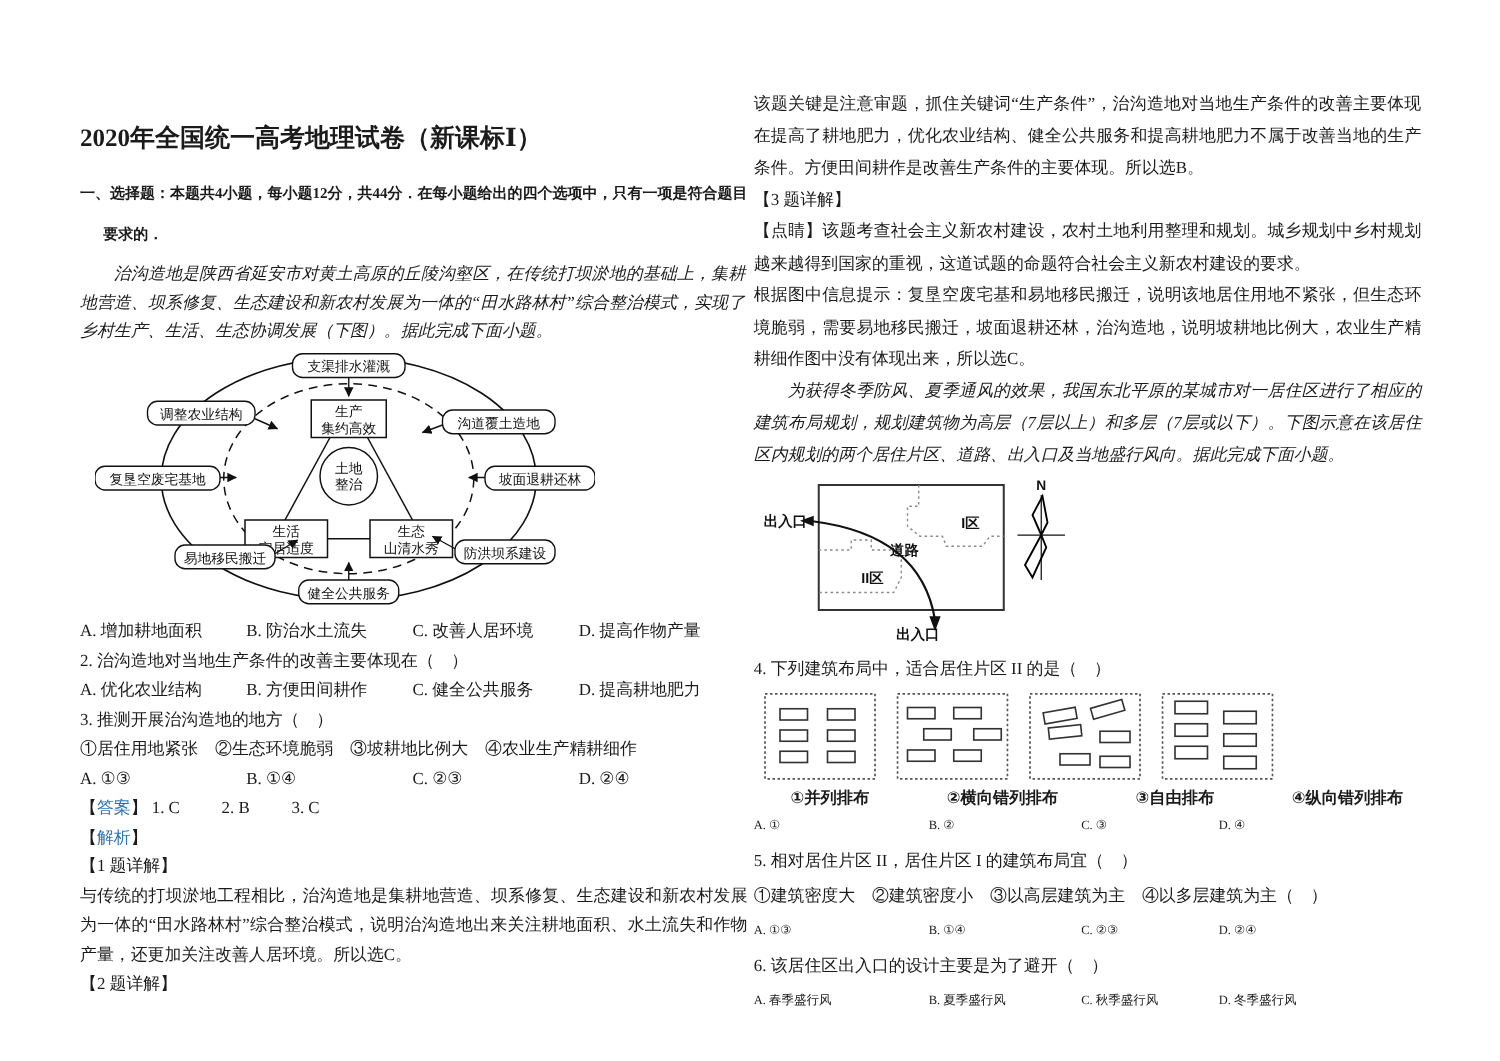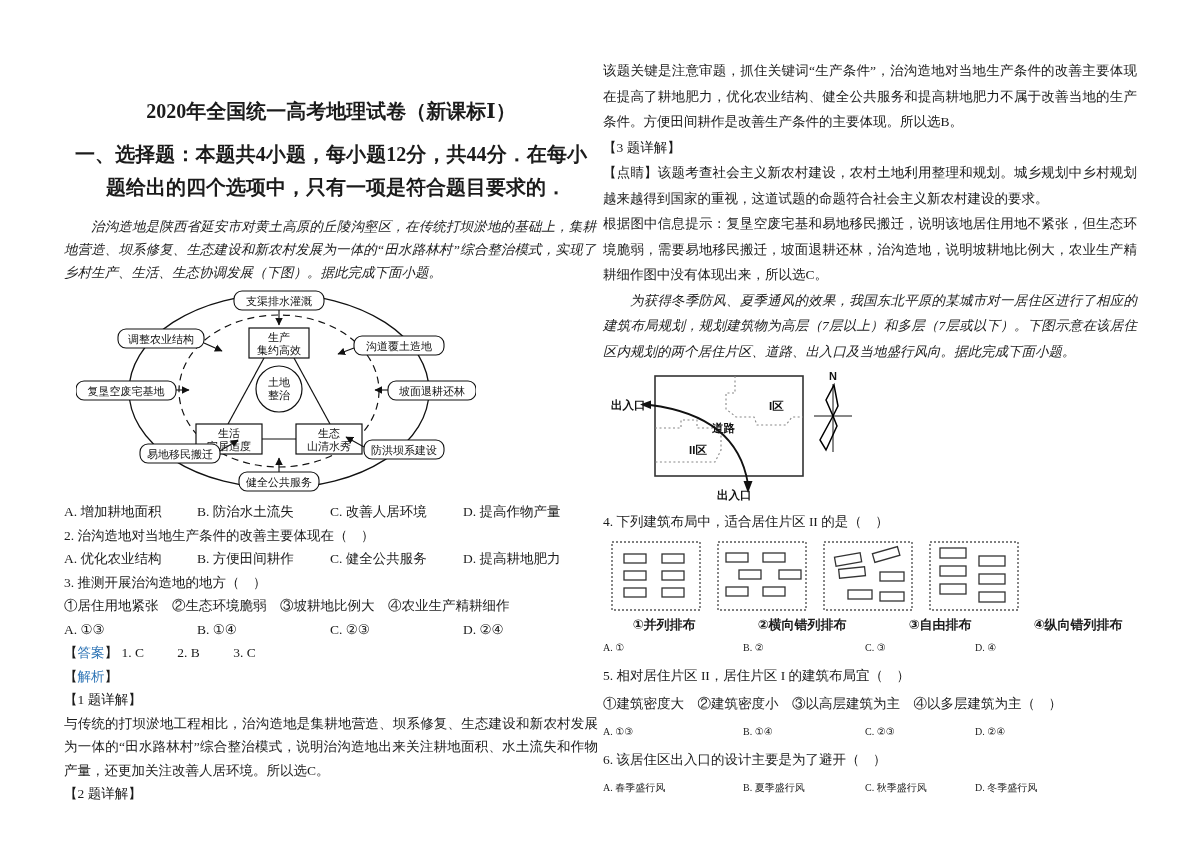--- a/index.html
+++ b/index.html
@@ -1,22 +1,22 @@
 <!DOCTYPE html>
 <html><head>
 <meta charset="utf-8">
 <style>
   html,body{margin:0;padding:0;background:#ffffff;}
   .page{position:relative;width:1200px;height:849px;background:#fff;overflow:hidden;
         font-family:"Liberation Serif","DejaVu Serif",serif;color:#1b1b1b;}
   .col{position:absolute;width:534px;}
   .col-left{left:64px;top:96px;}
-  .col-right{left:603px;top:58px;}
-  .title{text-align:center;font-size:20px;font-weight:bold;margin:0 0 12px 0;line-height:30px;}
-  .sec{font-size:20px;font-weight:bold;line-height:33px;margin:11px;padding-left:1.55em;text-indent:-1.55em;text-align:justify;font-family:Liberation Serif, serif;}
+  .col-right{left:603px;top:70px;}
+  .title{text-align:left;font-size:20px;font-weight:bold;margin:0 0 12px 0;line-height:30px;}
+  .sec{font-size:12px;font-weight:bold;line-height:33px;margin:0;padding-left:1.55em;text-indent:-1.55em;text-align:justify;font-family:Liberation Serif, serif;}
   .kai{font-style:italic;font-size:13.5px;line-height:23px;text-indent:2em;margin:3px 2px 0 0;text-align:justify;}
   .kai2{font-style:italic;font-size:13.5px;line-height:25.5px;text-indent:2em;margin:0;text-align:justify;}
   .line{font-size:13.5px;line-height:23.5px;margin:0;}
   .rline{font-size:13.5px;line-height:28px;margin:0;}
   .rpara{font-size:13.5px;line-height:25.5px;margin:0;text-align:justify;}
   .opts{display:grid;grid-template-columns:133px 133px 133px auto;font-size:13.5px;line-height:23.5px;}
   .ropts{display:grid;grid-template-columns:140px 122px 110px auto;font-size:10px;line-height:28px;}
   .blue{color:#2e74b5;}
   .bk{color:#1b1b1b;}
   .ans-item{margin-right:30px;}

